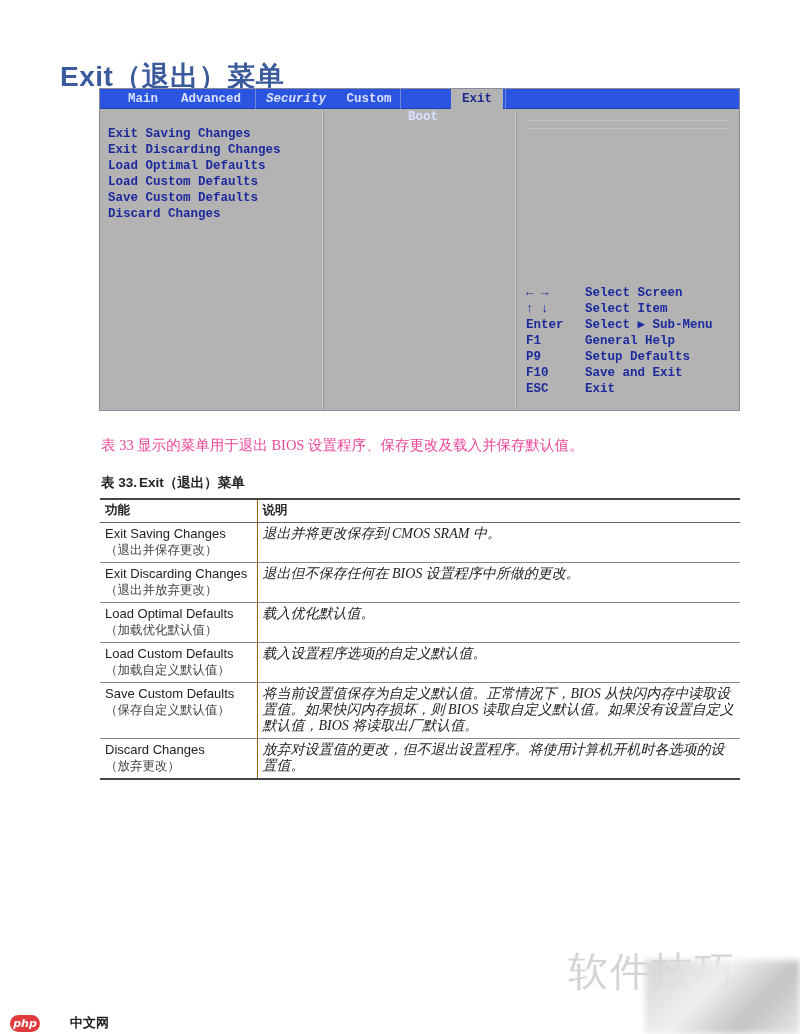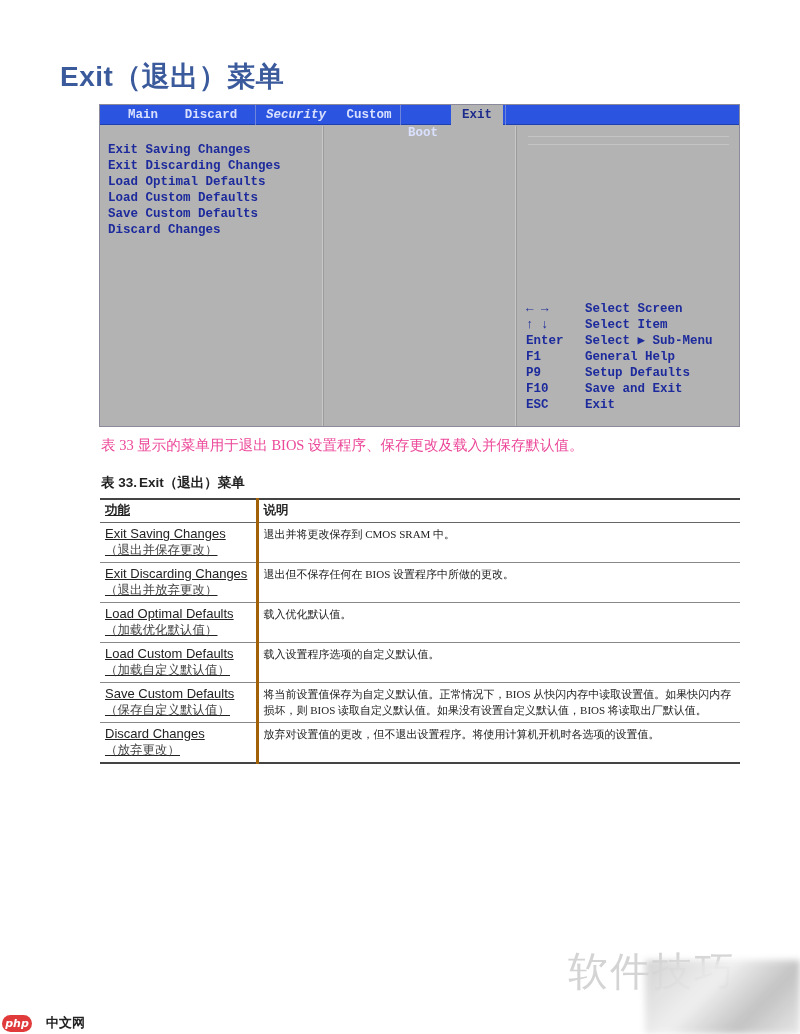--- a/index.html
+++ b/index.html
@@ -9,21 +9,21 @@
   .page-title {
     position: absolute; left: 60px; top: 58px;
     font-family: "Liberation Sans", "DejaVu Sans", sans-serif;
     font-size: 28px; color: #3a5a9c; letter-spacing: 0.5px;
   }
   .page-title .t-en { font-weight: bold; }
   .page-title .t-zh { font-weight: bold; }
 
   
   .bios {
-    position: absolute; left: 99px; top: 104px; width: 641px; height: 323px;
+    position: absolute; left: 99px; top: 88px; width: 641px; height: 323px;
     background: #b3b3b3; border: 1px solid #8a8a9a;
     font-family: "Liberation Mono", "DejaVu Sans Mono", monospace;
   }
   .bios-menubar {
     position: absolute; left: 0; top: 0; width: 100%; height: 20px;
     background: #2b55e0; border-bottom: 1px solid #1e3fb0;
   }
   .bios-tab {
     position: absolute; top: 0; height: 20px; line-height: 21px;
     font-size: 12.5px; font-weight: bold; color: #d9e1ff; text-align: center;
@@ -69,56 +69,56 @@
   .doc-table th {
     text-align: left; font-family: "Liberation Sans", "DejaVu Sans", sans-serif;
     font-size: 12.5px; font-weight: bold; padding: 2px 5px 3px 5px; height: 22px;
     border-top: 2px solid #444; border-bottom: 1px solid #666;
   }
   .doc-table td {
     vertical-align: top; padding: 3px 5px 4px 5px; border-bottom: 1px solid #888;
     line-height: 16px;
   }
   .doc-table tr:last-child td { border-bottom: 2px solid #444; }
-  .doc-table .c1 { width: 157px; border-right: 3px solid #a16207; text-decoration: underline; }
+  .doc-table .c1 { width: 157px; border-right: 1px solid #a16207; }
   .fn-en { font-family: "Liberation Sans", "DejaVu Sans", sans-serif; font-size: 13px; color: #222; display: block; }
   .fn-zh { font-size: 12.5px; color: #444; display: block; }
-  .desc { font-size: 11px; color: #222; }
+  .desc { font-size: 14px; color: #222; font-style: italic; }
 
   
   .wm-text {
     position: absolute; left: 568px; top: 944px;
     font-family: "DejaVu Sans", sans-serif; font-size: 40px; color: #d4d4d4; letter-spacing: 2px;
   }
   .wm-blur {
     position: absolute; left: 645px; top: 960px; width: 155px; height: 74px;
     background: linear-gradient(135deg, #cfcfcf, #eeeeee 40%, #bdbdbd 70%, #e5e5e5);
     filter: blur(3px); opacity: 0.9;
   }
   .wm-logo {
-    position: absolute; left: 2px; top: 1014px; display: flex; align-items: center;
+    position: absolute; left: 10px; top: 1014px; display: flex; align-items: center; gap: 28px;
   }
   .wm-logo-badge {
     width: 30px; height: 17px; border-radius: 9px; background: #e03a3a; color: #fff;
     font-family: "DejaVu Sans", sans-serif; font-size: 11px; font-weight: bold; font-style: italic;
     text-align: center; line-height: 17px;
   }
-  .wm-logo-text { font-family: "DejaVu Sans", sans-serif; font-size: 13px; color: #222; margin-left: 14px; font-weight: bold; }
+  .wm-logo-text { font-family: "DejaVu Sans", sans-serif; font-size: 13px; color: #222; margin-left: 2px; font-weight: bold; }
 </style>
 </head>
 <body>
 
 <div class="page-title">
   <span class="t-en">Exit</span><span class="t-zh">（退出）菜单</span>
 </div>
 
 <div class="bios">
   <div class="bios-menubar">
     <div class="bios-tab" style="left:18px;width:50px;">Main</div>
-    <div class="bios-tab" style="left:74px;width:74px;">Discard</div>
+    <div class="bios-tab" style="left:74px;width:74px;">Advanced</div>
     <div class="bios-tab-sep" style="left:155px;"></div>
     <div class="bios-tab" style="left:160px;width:72px;font-style:italic;">Security</div>
     <div class="bios-tab" style="left:243px;width:52px;">Custom</div>
     <div class="bios-tab-sep" style="left:300px;"></div>
     <div class="bios-tab" style="left:302px;width:42px;margin-top:18px;">Boot</div>
     <div class="bios-tab active" style="left:351px;width:52px;">Exit</div>
     <div class="bios-tab-sep" style="left:405px;"></div>
   </div>
 
   <div class="bios-col-left">

